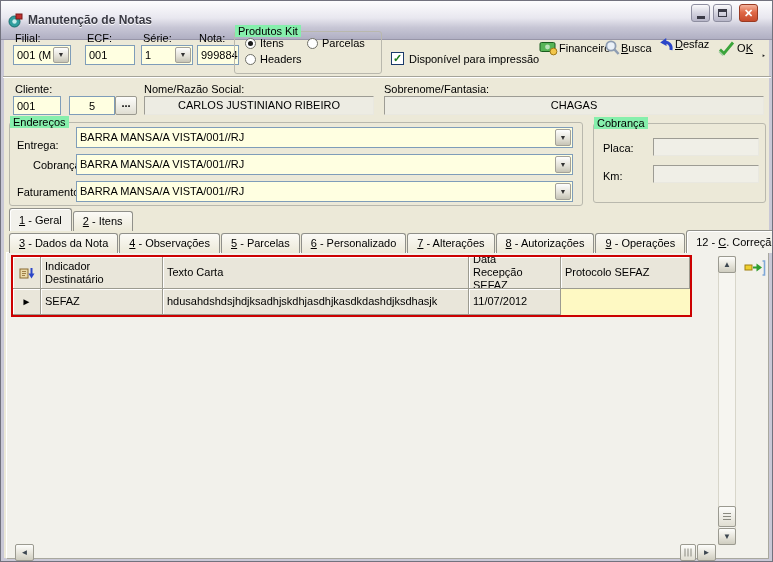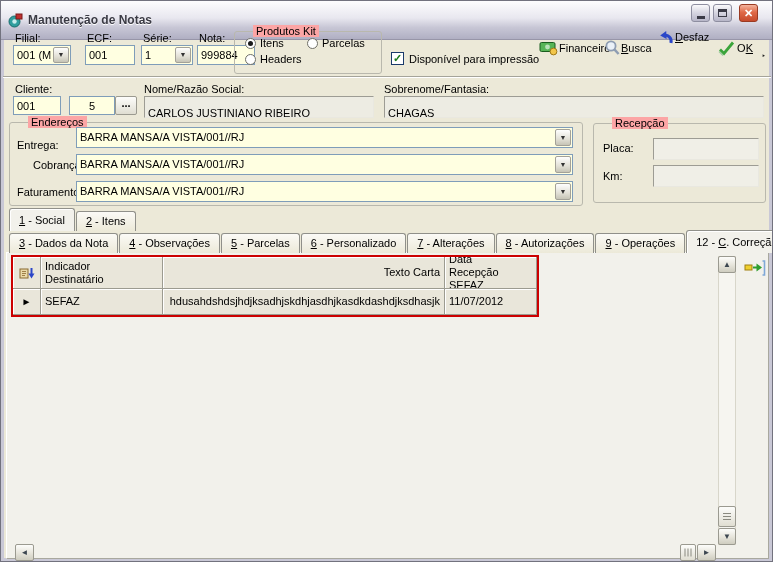--- a/index.html
+++ b/index.html
@@ -31,35 +31,35 @@
   .g-close { color: #fff; font-weight: bold; font-size: 11px; line-height: 1; }
   
   .lbl { position: absolute; white-space: nowrap; }
   .inp {
     position: absolute; background: #FFFFE1; border: 1px solid #7F9DB9;
     padding: 2px 3px; white-space: nowrap; overflow: hidden; line-height: 14px;
   }
   .ro {
     position: absolute; background: #EDECE3;
     border: 1px solid; border-color: #9D9C94 #E9E8E0 #E9E8E0 #9D9C94;
-    padding: 10px 3px; white-space: nowrap; overflow: hidden; line-height: 13px;
+    padding: 2px 3px; white-space: nowrap; overflow: hidden; line-height: 13px; text-align: center;
   }
   .dbtn {
     position: absolute; right: 1px; top: 1px; bottom: 1px; width: 16px;
     background: linear-gradient(#FEFEFE, #E8E6DE 50%, #CDCabc 55%, #C2C0B2);
     background: linear-gradient(#FEFEFE, #E2E0D6 60%, #C6C4B6);
     border: 1px solid #A3A198; border-radius: 2px;
     display: flex; align-items: center; justify-content: center;
     font-size: 7px; color: #333;
   }
   .grp {
     position: absolute; border: 1px solid #B9B8AD; border-radius: 3px;
   }
   .grp > .legend {
-    position: absolute; top: -7px; left: 18px; background: #fca5a5; padding: 0 3px;
+    position: absolute; top: -7px; left: 0; background: #86efac; padding: 0 3px;
   }
   .radio { position: absolute; display: flex; align-items: center; cursor: default; }
   .rdot {
     width: 11px; height: 11px; border-radius: 50%; background: #fff;
     border: 1px solid #707068; margin-right: 4px; position: relative;
   }
   .radio.on .rdot::after {
     content: ""; position: absolute; left: 2px; top: 2px; width: 5px; height: 5px;
     border-radius: 50%; background: #1A1A1A;
   }
@@ -97,21 +97,21 @@
     border-right: 1px solid #9C9B90; border-bottom: 1px solid #9C9B90;
     box-shadow: inset 1px 1px 0 #FFFFFF;
     background: #E9E6DA; padding: 2px 4px; overflow: hidden;
     display: flex; flex-direction: column; justify-content: center;
     white-space: pre-line; line-height: 13px;
   }
   .ghead .gh { height: 32px; }
   .gdata .gc { height: 26px; white-space: nowrap; }
   .c0 { width: 28px; align-items: center; }
   .c1 { width: 122px; }
-  .c2 { width: 282px; text-align: right; }
+  .c2 { width: 306px; }
   .c3 { width: 92px; }
   .c4 { width: 129px; }
   .gc.sel {
     background: #B5B5B5; align-items: flex-end; outline: 1px dotted #222; outline-offset: -2px;
   }
   .marker { font-size: 10px; color: #000; }
   
   .sbtn {
     position: absolute; background: linear-gradient(#FDFDFB, #E6E4DA 55%, #CFCDC0);
     border: 1px solid #9B9A90; border-radius: 2px; color: #3C4650;
@@ -162,21 +162,21 @@
   <span class="lbl" style="left:86px; top:31px;">ECF:</span>
   <div class="inp" style="left:84px; top:44px; width:50px; height:20px;">001</div>
 
   <span class="lbl" style="left:142px; top:31px;">Série:</span>
   <div class="inp" style="left:140px; top:44px; width:52px; height:20px; padding-right:18px;">
     <span>1</span>
     <span class="dbtn">▼</span>
   </div>
 
   <span class="lbl" style="left:198px; top:31px;">Nota:</span>
-  <div class="inp" style="left:196px; top:44px; width:58px; height:20px;">999884</div>
+  <div class="inp" style="left:196px; top:44px; width:42px; height:20px;">999884</div>
 
   <fieldset class="grp" style="left:233px; top:30px; width:148px; height:43px;">
     <span class="legend">Produtos Kit</span>
   </fieldset>
   <div class="radio on" style="left:244px; top:36px;">
     <span class="rdot"></span>
     <span>Itens</span>
   </div>
   <div class="radio" style="left:244px; top:52px;">
     <span class="rdot"></span>
@@ -204,21 +204,21 @@
   </div>
   <div class="toolbtn" style="left:600px; top:31px; width:46px;">
     <span>
       <svg width="18" height="16" viewBox="0 0 18 16">
         <circle cx="8" cy="6" r="4.6" fill="#EAF1F8" stroke="#8E9DB2" stroke-width="1.8"></circle>
         <line x1="11.4" y1="9.4" x2="15.6" y2="14" stroke="#8E9DB2" stroke-width="2.4"></line>
       </svg>
     </span>
     <span><span></span><span class="u">B</span><span>usca</span></span>
   </div>
-  <div class="toolbtn" style="left:654px; top:20px; width:52px;">
+  <div class="toolbtn" style="left:654px; top:27px; width:52px;">
     <span>
       <svg width="18" height="15" viewBox="0 0 18 15">
         <path d="M14 13 C15 7.5 11 4.5 6.5 5.6" stroke="#2B46C8" stroke-width="3" fill="none"></path>
         <path d="M9.2 1 L3.2 5.6 L9.6 9 Z" fill="#2B46C8"></path>
       </svg>
     </span>
     <span><span></span><span class="u">D</span><span>esfaz</span></span>
   </div>
   <div class="toolbtn" style="left:714px; top:31px; width:40px;">
     <span>
@@ -255,29 +255,29 @@
     <span>BARRA MANSA/A VISTA/001//RJ</span>
     <span class="dbtn">▼</span>
   </div>
   <span class="lbl" style="left:16px; top:185px;">Faturamento:</span>
   <div class="inp" style="left:75px; top:180px; width:497px; height:21px; padding-right:20px;">
     <span>BARRA MANSA/A VISTA/001//RJ</span>
     <span class="dbtn">▼</span>
   </div>
 
   <fieldset class="grp" style="left:592px; top:122px; width:173px; height:80px;">
-    <span class="legend">Recepção</span>
+    <span class="legend">Cobrança</span>
   </fieldset>
   <span class="lbl" style="left:602px; top:141px;">Placa:</span>
   <div class="ro" style="left:652px; top:137px; width:106px; height:18px; background:#F0EFE7;"></div>
   <span class="lbl" style="left:602px; top:169px;">Km:</span>
   <div class="ro" style="left:652px; top:164px; width:106px; height:18px; background:#F0EFE7;"></div>
 
   <div class="tabstrip" style="left:8px; top:208px; height:22px;">
-    <div class="tab active"><span></span><span class="u">1</span><span> - Social</span></div>
+    <div class="tab active"><span></span><span class="u">1</span><span> - Geral</span></div>
     <div class="tab"><span></span><span class="u">2</span><span> - Itens</span></div>
   </div>
   <div class="tabstrip" style="left:8px; top:230px; height:22px; z-index:4;">
     <div class="tab"><span></span><span class="u">3</span><span> - Dados da Nota</span></div>
     <div class="tab"><span></span><span class="u">4</span><span> - Observações</span></div>
     <div class="tab"><span></span><span class="u">5</span><span> - Parcelas</span></div>
     <div class="tab"><span></span><span class="u">6</span><span> - Personalizado</span></div>
     <div class="tab"><span></span><span class="u">7</span><span> - Alterações</span></div>
     <div class="tab"><span></span><span class="u">8</span><span> - Autorizações</span></div>
     <div class="tab"><span></span><span class="u">9</span><span> - Operações</span></div>
@@ -296,20 +296,21 @@
             <path d="M12.5 3 v6" stroke="#2B46C8" stroke-width="2"></path>
             <path d="M9.5 8.5 h6 L12.5 13.5 Z" fill="#2B46C8"></path>
           </svg>
         </span>
       </div>
       <div class="gh c1">Indicador
 Destinatário</div>
       <div class="gh c2">Texto Carta</div>
       <div class="gh c3">Data
 Recepção SEFAZ</div>
+      <div class="gh c4">Protocolo SEFAZ</div>
     </div>
     <div class="gdata grow">
       <div class="gc c0">
           <span class="marker">►</span>
         </div>
       <div class="gc c1">SEFAZ</div>
       <div class="gc c2">hdusahdshdsjhdjksadhjskdhjasdhjkasdkdashdjksdhasjk</div>
       <div class="gc c3">11/07/2012</div>
     </div>
   </div>

